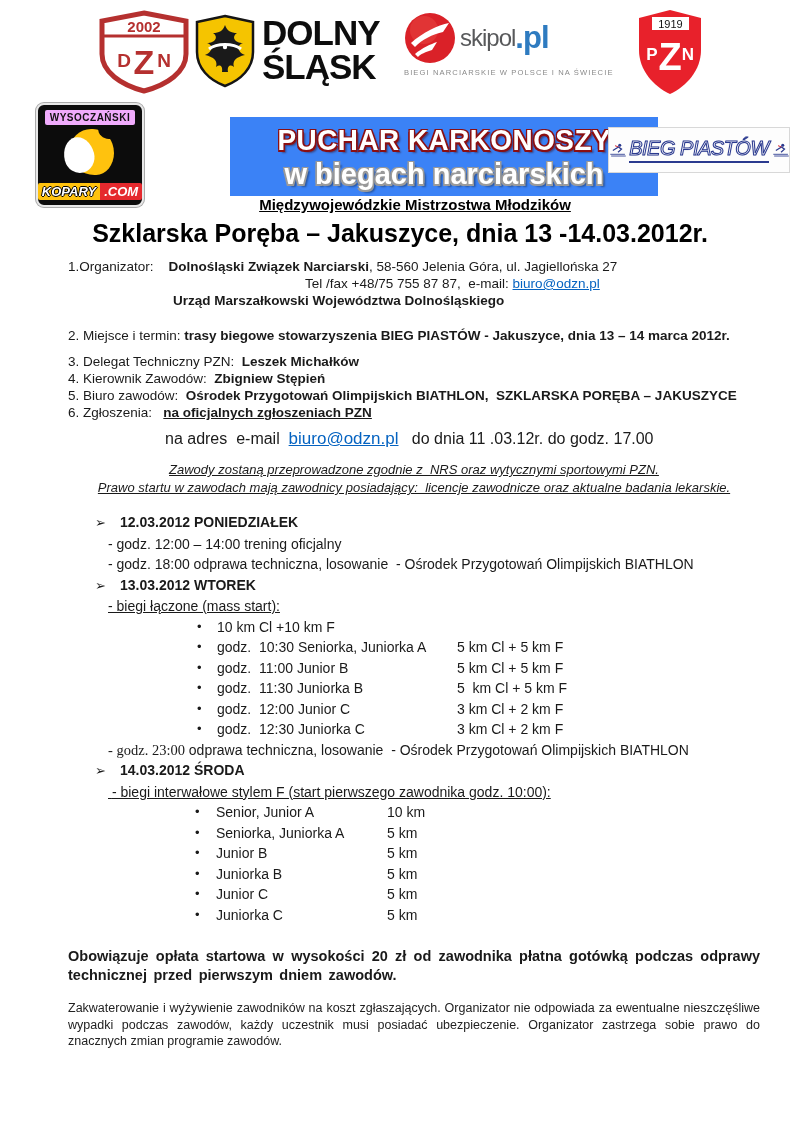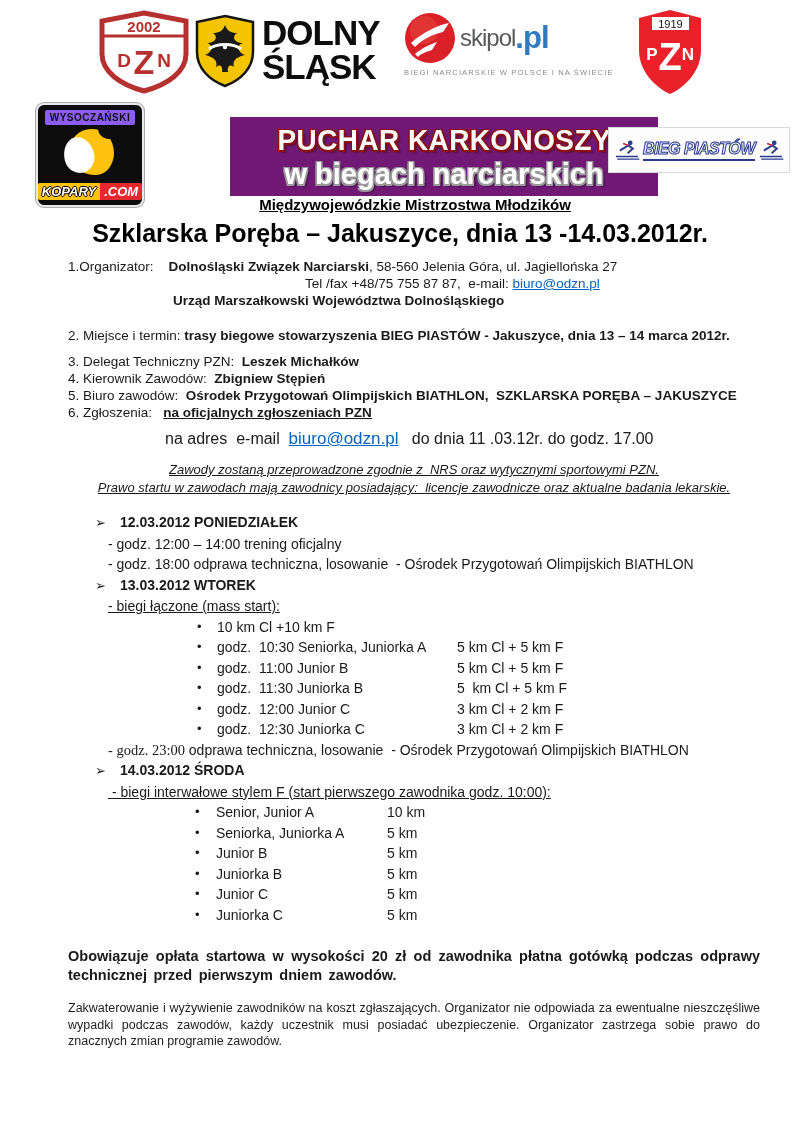--- a/index.html
+++ b/index.html
@@ -17,48 +17,48 @@
   .skipol-top{display:flex;align-items:center;}
   .skipol-name{font-weight:400;font-size:24px;color:#58595b;letter-spacing:-1px;margin-left:4px;}
   .skipol-tld{font-weight:800;font-size:31px;color:#2e7bc0;letter-spacing:-1px;}
   .skipol-tag{font-size:7.6px;color:#8a8a8a;letter-spacing:1.1px;margin-top:4px;white-space:nowrap;}
   .pzn{left:637px;top:8px;}
 
   
   .kopary{left:36px;top:103px;width:108px;height:104px;background:#0c0c0c;border-radius:8px;
           border:2px solid #e8e8e8;box-shadow:0 0 0 1px #aaa;display:flex;flex-direction:column;
           align-items:center;justify-content:space-between;padding:5px 4px;box-sizing:border-box;}
-  .kopary-top{background:#8b5cf6;color:#111;font-weight:800;font-size:10px;letter-spacing:.5px;
+  .kopary-top{background:#f0abfc;color:#111;font-weight:800;font-size:10px;letter-spacing:.5px;
           padding:2px 5px;border-radius:2px;white-space:nowrap;}
   .bucket{position:relative;width:52px;height:50px;}
   .bucket-yellow{position:absolute;left:6px;top:0;width:44px;height:46px;background:#ffc20e;
           border-radius:50% 50% 42% 58%/46% 54% 50% 50%;}
   .bucket-egg{position:absolute;left:0;top:8px;width:30px;height:36px;background:#fff;
           border-radius:50% 50% 50% 50%/55% 55% 45% 45%;transform:rotate(-14deg);}
   .bucket-notch{position:absolute;right:6px;top:-2px;width:12px;height:12px;background:#0c0c0c;
           border-radius:0 0 0 90%;}
   .kopary-bottom{display:flex;align-items:stretch;}
   .kopary-brand{background:#ffc20e;color:#fff;font-weight:800;font-style:italic;font-size:13px;
           padding:1px 4px;text-shadow:-1px 0 #000,1px 0 #000,0 -1px #000,0 1px #000;border-radius:2px 0 0 2px;}
   .kopary-tld{background:#e5292e;color:#fff;font-weight:800;font-style:italic;font-size:13px;
           padding:1px 4px;border-radius:0 2px 2px 0;}
 
-  .banner{left:230px;top:117px;width:428px;height:79px;background:#701a75;display:flex;
+  .banner{left:230px;top:117px;width:428px;height:79px;background:#3b82f6;display:flex;
           flex-direction:column;align-items:center;justify-content:center;gap:1px;}
   .banner-l1{color:#fff;font-weight:800;font-size:30px;letter-spacing:.5px;white-space:nowrap;
           transform:scaleX(.93);
           text-shadow:-1.5px -1.5px 0 #8b0f12,1.5px -1.5px 0 #8b0f12,-1.5px 1.5px 0 #8b0f12,
                       1.5px 1.5px 0 #8b0f12,3px 3px 2px rgba(60,0,0,.45);}
   .banner-l2{color:#fff;font-weight:700;font-size:29px;white-space:nowrap;
           text-shadow:-1.5px -1.5px 0 #9a9a9a,1.5px -1.5px 0 #9a9a9a,-1.5px 1.5px 0 #9a9a9a,
                       1.5px 1.5px 0 #9a9a9a,3px 3px 2px rgba(0,0,0,.35);}
 
   .piastow{left:608px;top:127px;width:180px;height:44px;border:1px solid #d8d8d8;background:#fdfdfd;
           display:flex;align-items:center;justify-content:center;gap:3px;}
-  .piastow-text{font-weight:700;font-style:italic;font-size:16px;letter-spacing:-.5px;color:#fff;
+  .piastow-text{font-weight:400;font-style:italic;font-size:20px;letter-spacing:-.5px;color:#fff;
           -webkit-text-stroke:1px #2b3a8f;text-shadow:0 0 1px #2b3a8f;white-space:nowrap;
           border-bottom:2px solid #2b3a8f;padding-bottom:1px;}
 
   .subtitle{position:absolute;left:215px;top:196px;width:400px;text-align:center;font-weight:700;
           font-size:15px;text-decoration:underline;color:#000;}
   .doc-title{position:absolute;left:0;top:219px;width:800px;text-align:center;font-weight:700;
           font-size:25px;color:#000;}
 
   
   .body{position:absolute;left:68px;top:258px;width:692px;font-size:13.5px;line-height:17px;}

